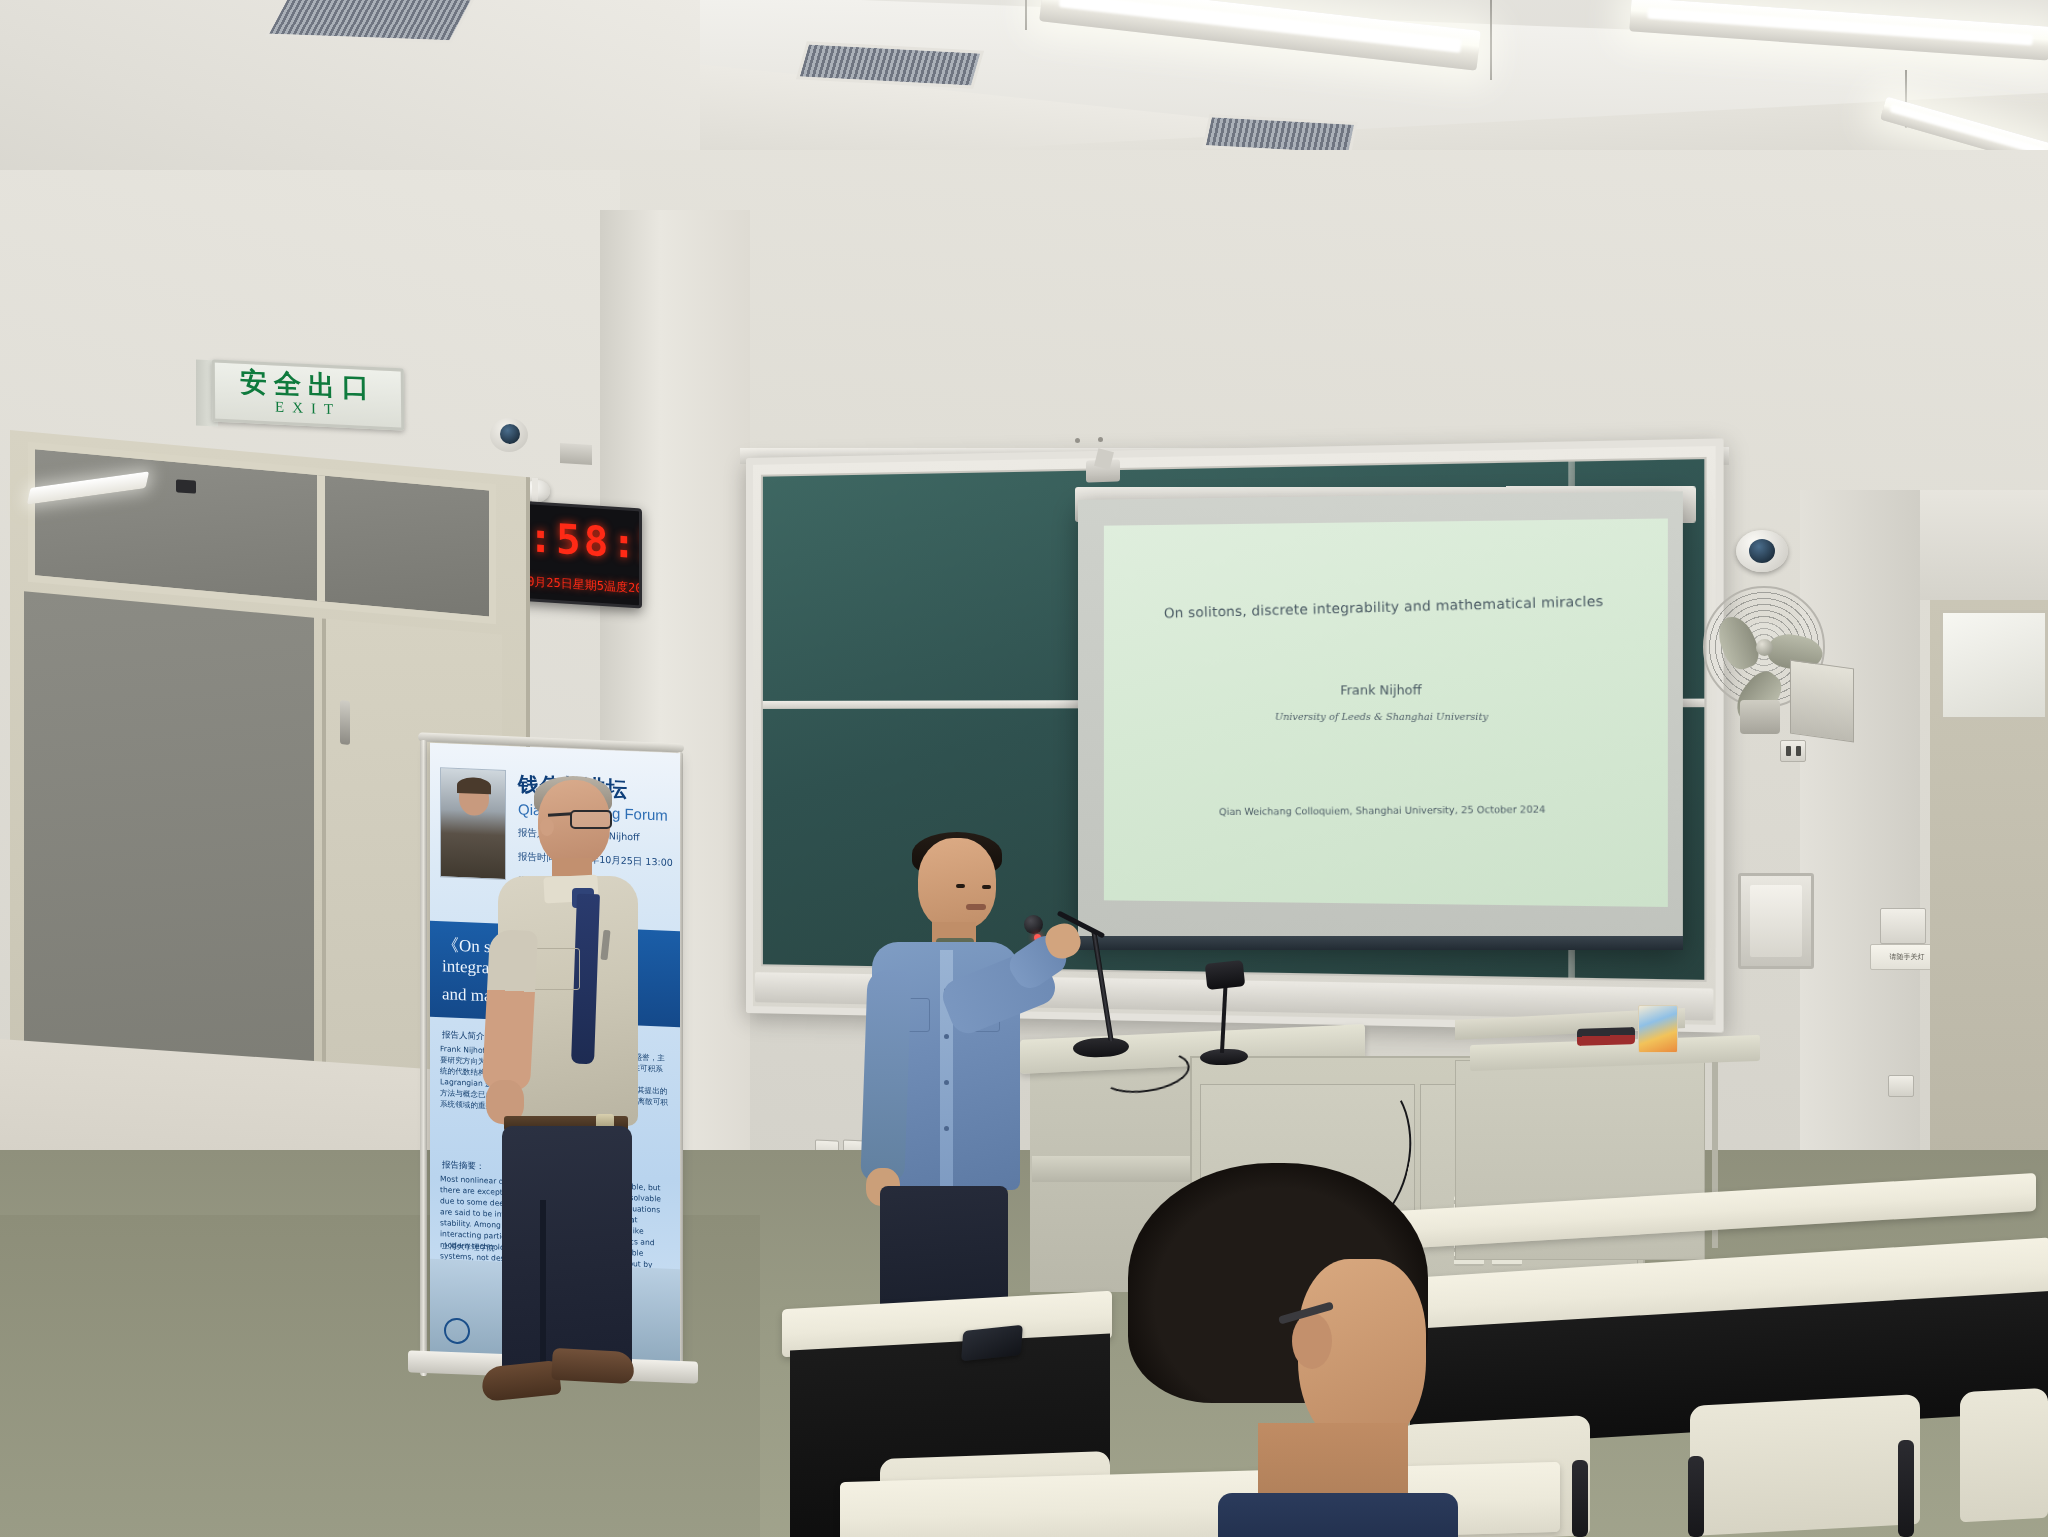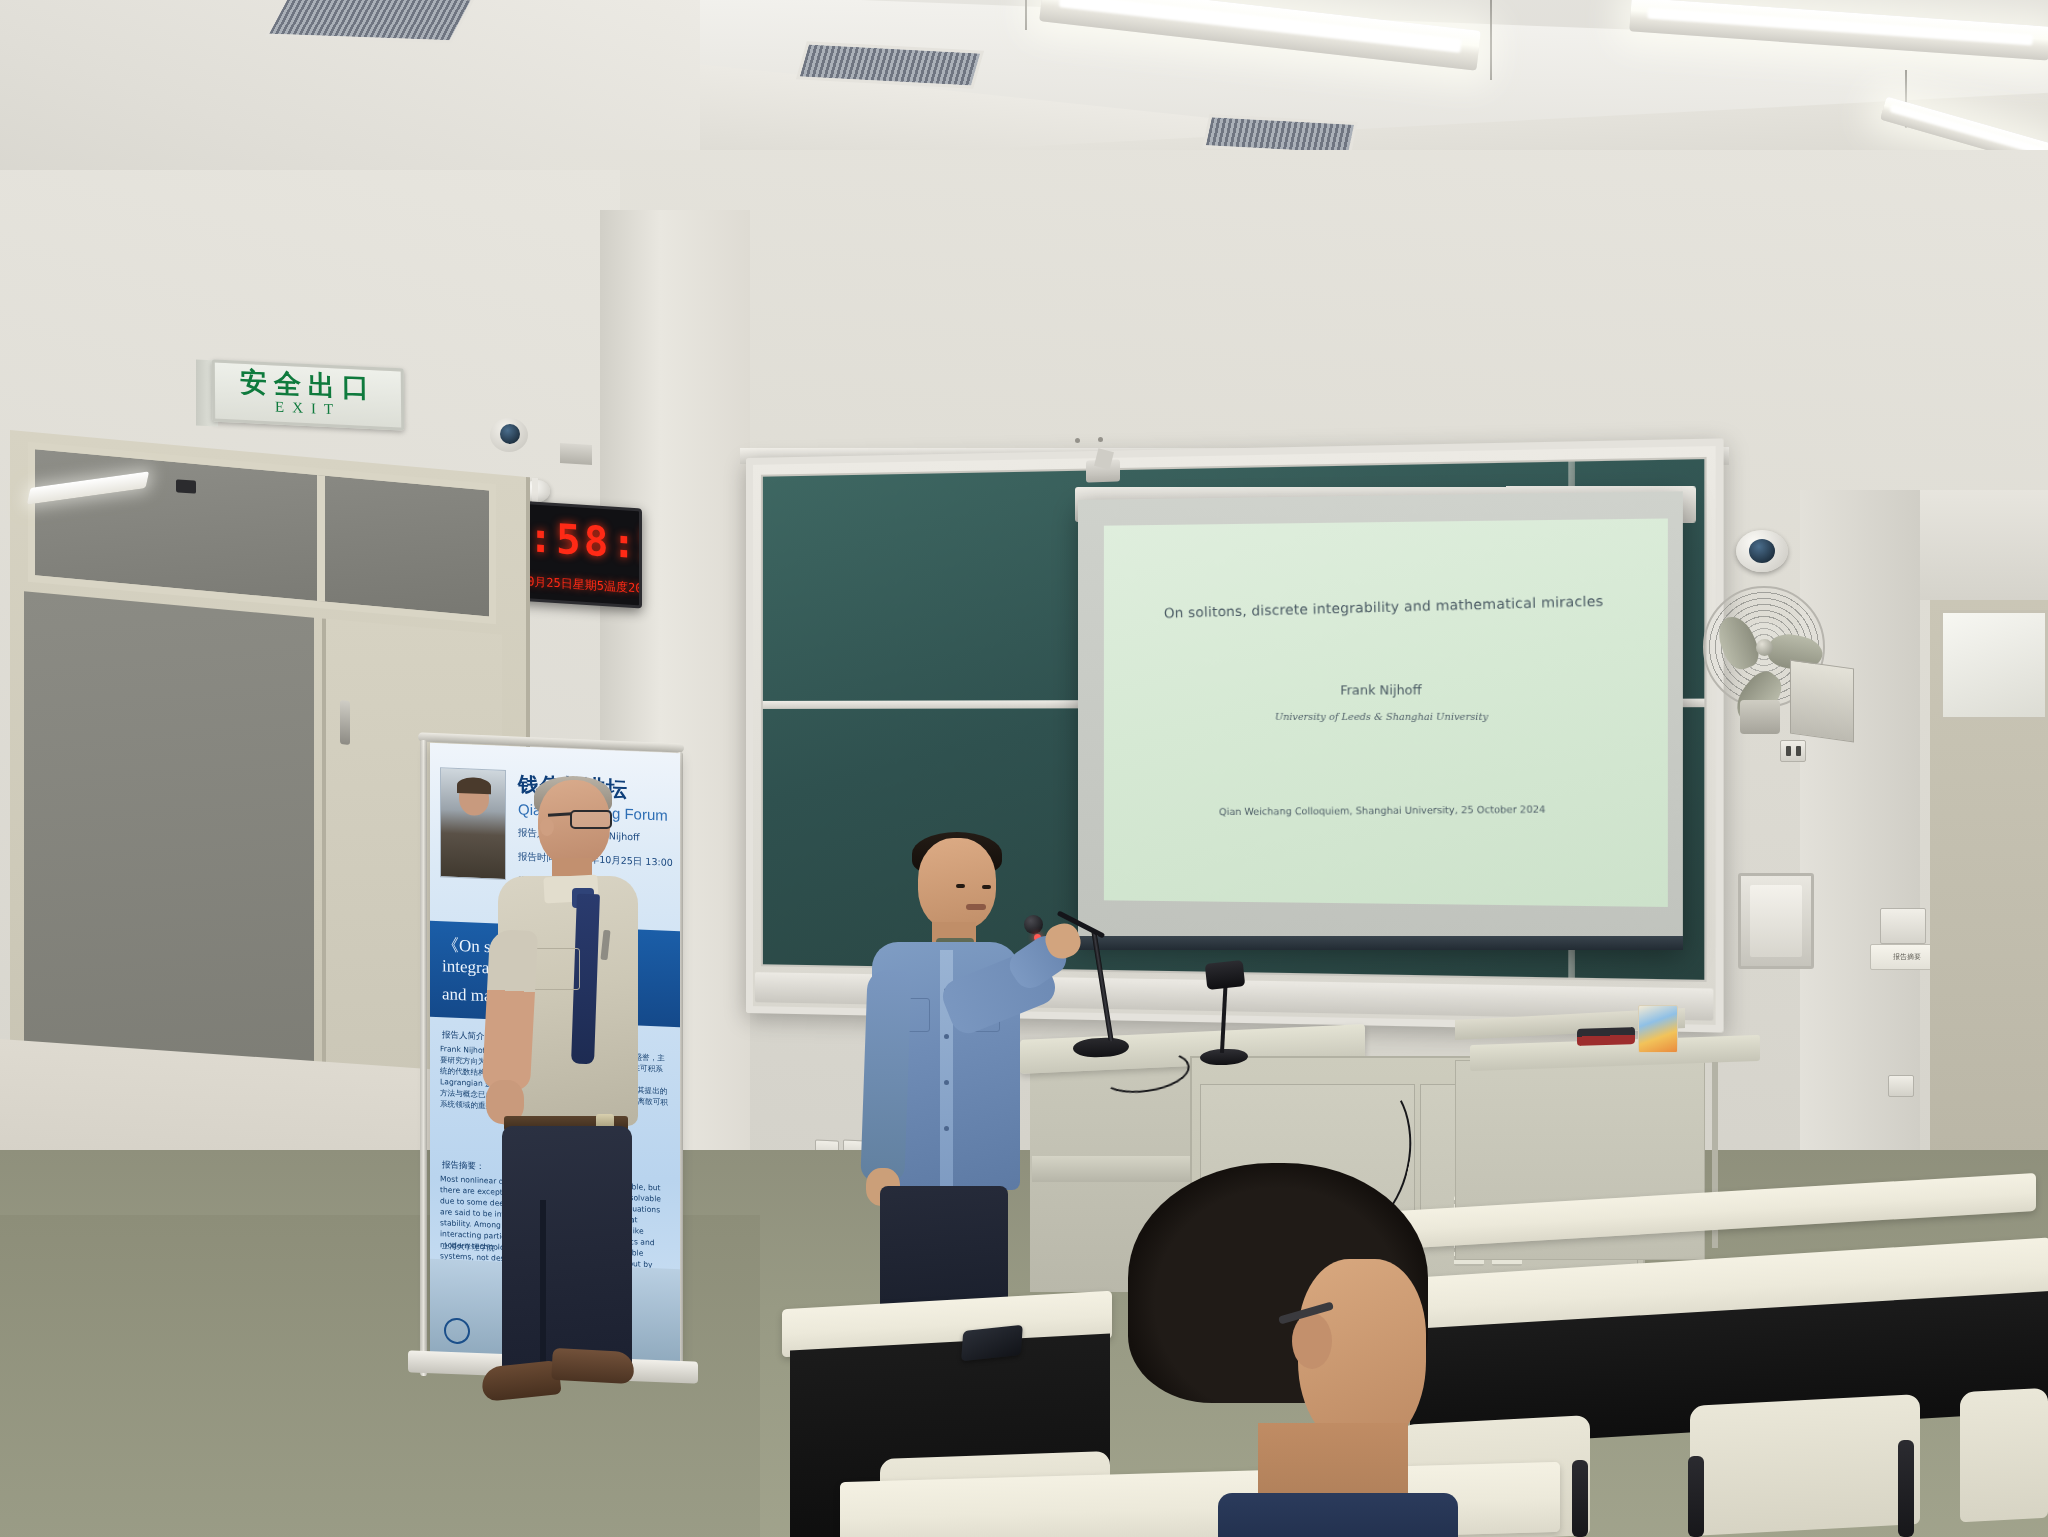--- a/index.html
+++ b/index.html
@@ -583,21 +583,21 @@
   <div class="fan-bracket"></div>
   <div class="fan-box"></div>
   <div class="outlet" style="left:1780px; top:740px; width:26px; height:22px;">
     <div class="outlet-hole" style="left:5px; top:5px; width:5px; height:10px;"></div>
     <div class="outlet-hole" style="left:15px; top:5px; width:5px; height:10px;"></div>
   </div>
   <div class="panel-box">
     <div class="panel-inner"></div>
   </div>
   <div class="switch-plate"></div>
-  <div class="switch-label">报告摘要</div>
+  <div class="switch-label">请随手关灯</div>
   <div class="door-right-top"></div>
   <div class="door-right"></div>
   <div class="door-right-glass"></div>
 
   <div class="outlet" style="left:815px; top:1140px; width:24px; height:20px; transform:skewY(3deg);"></div>
   <div class="outlet" style="left:843px; top:1140px; width:24px; height:20px; transform:skewY(3deg);"></div>
   <div class="outlet" style="left:1888px; top:1075px; width:26px; height:22px;"></div>
 
   <div class="door-block">
     <div class="door-transom">

